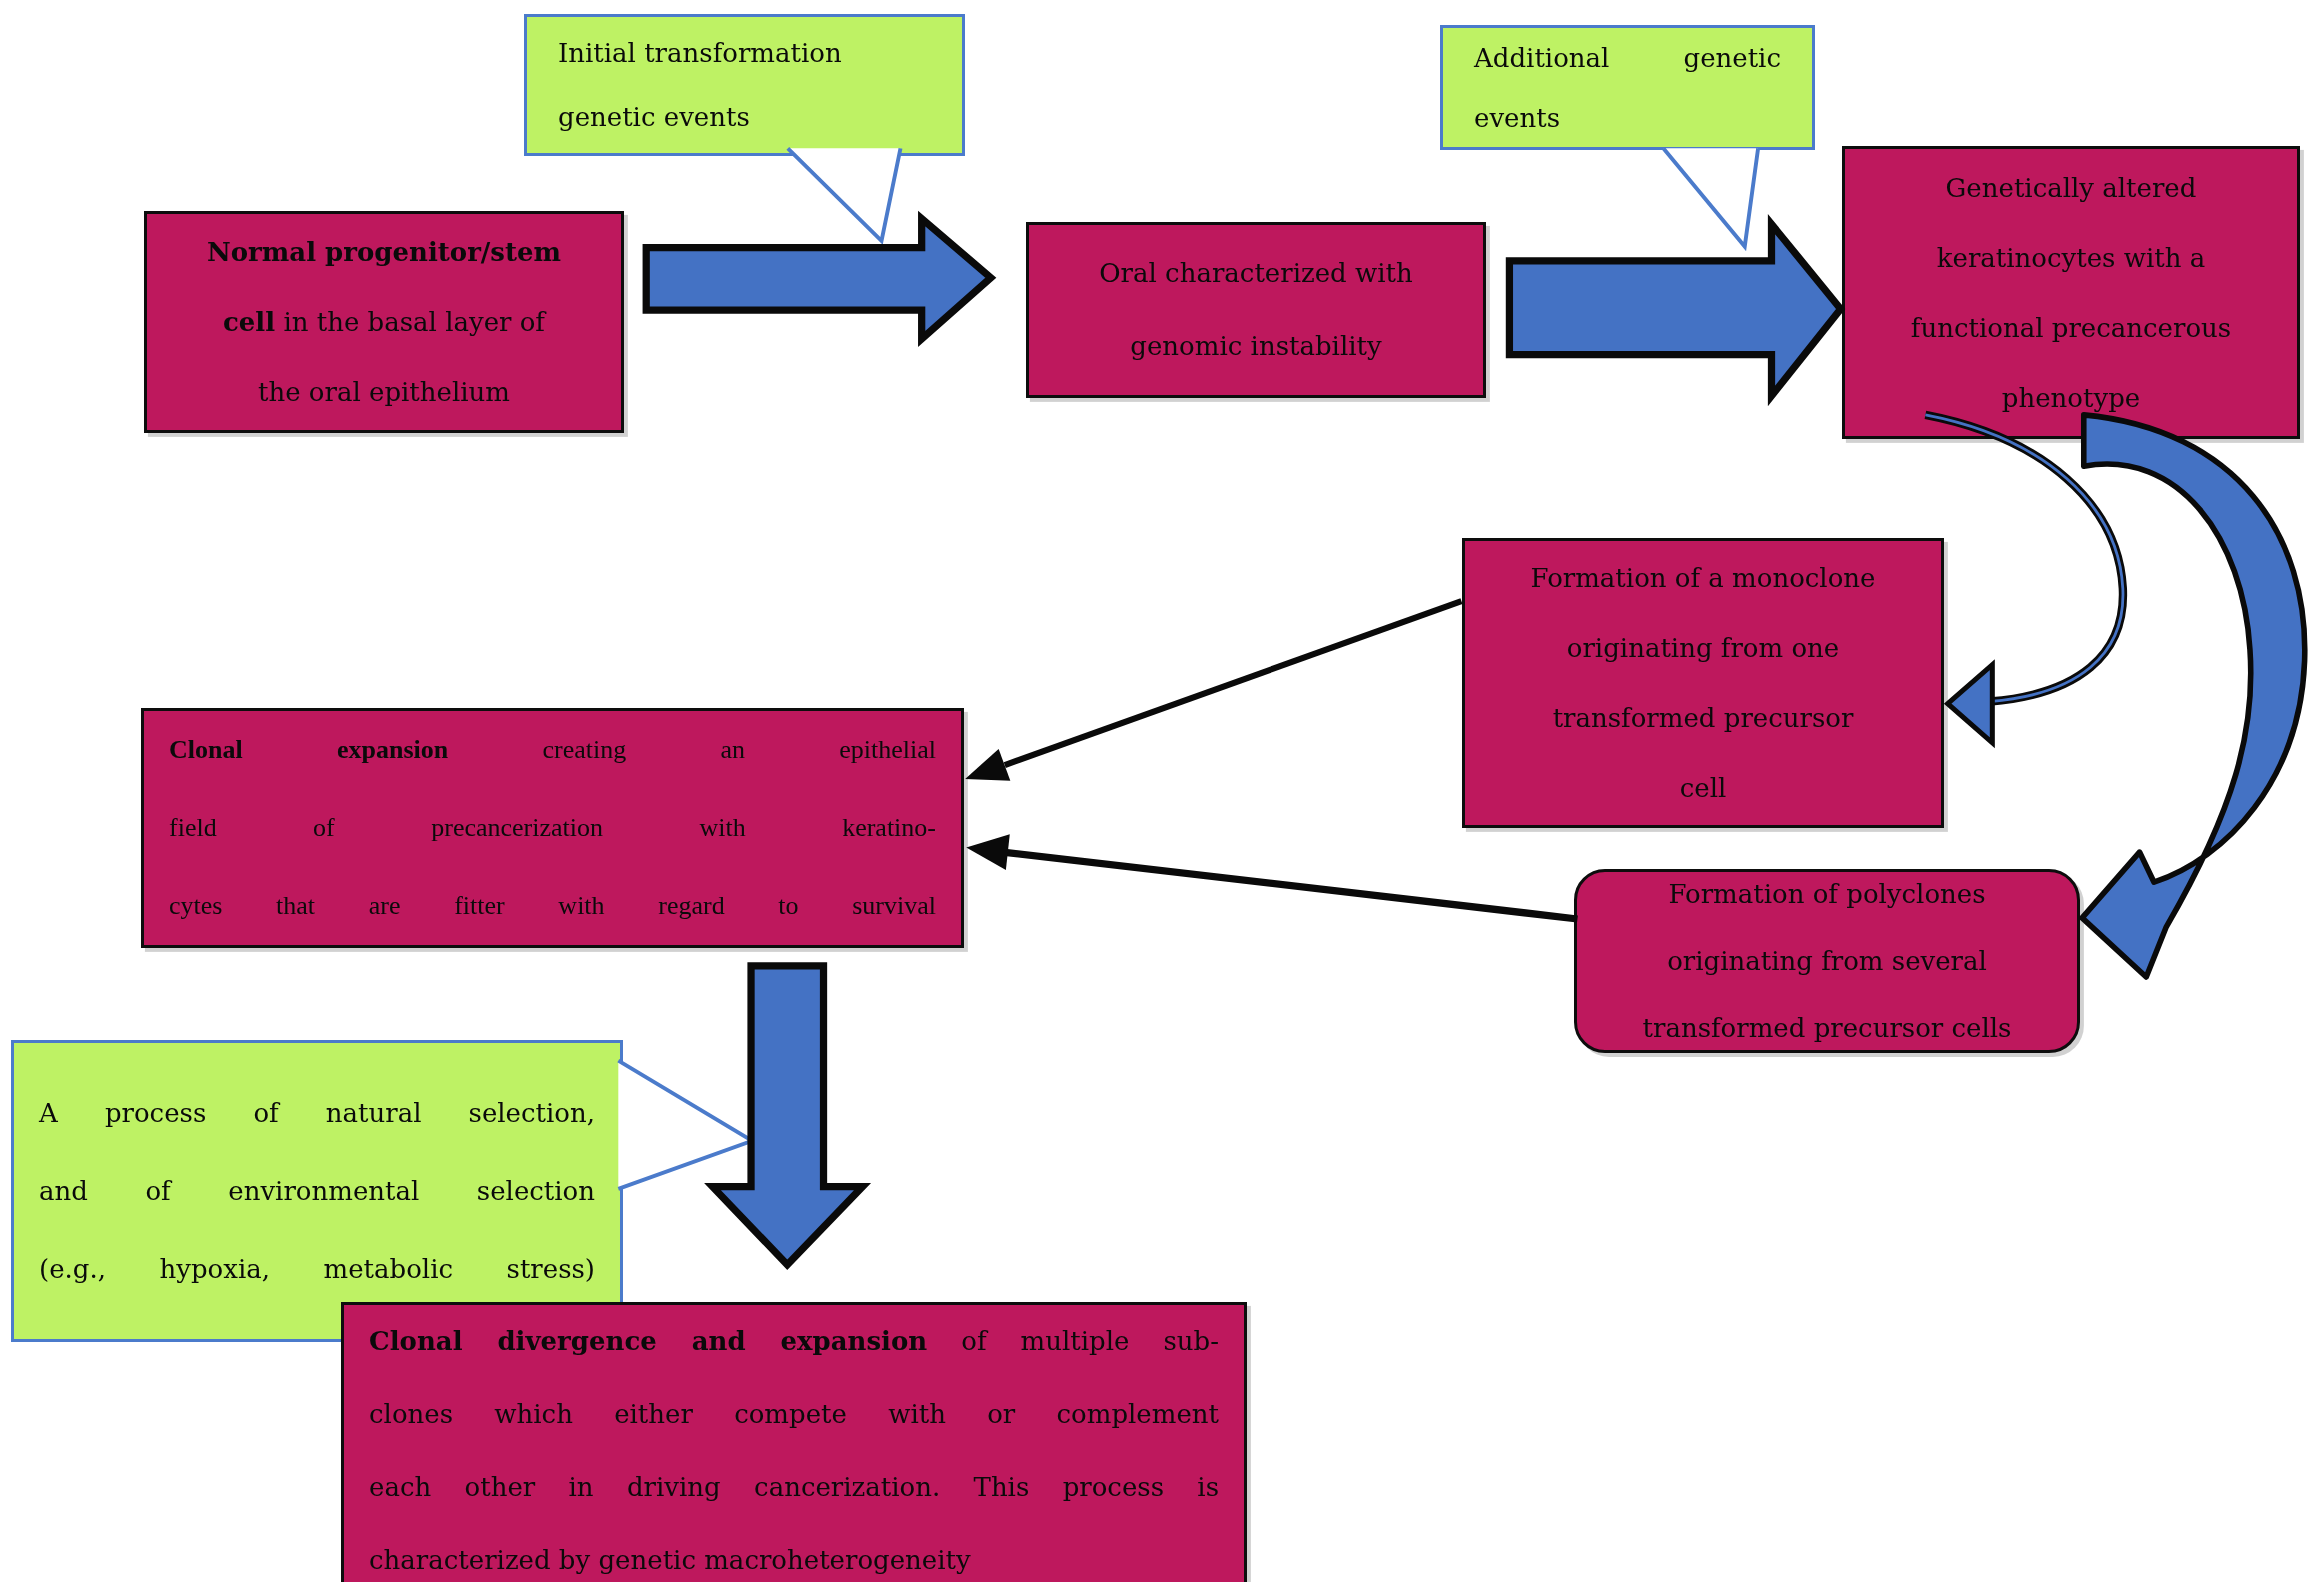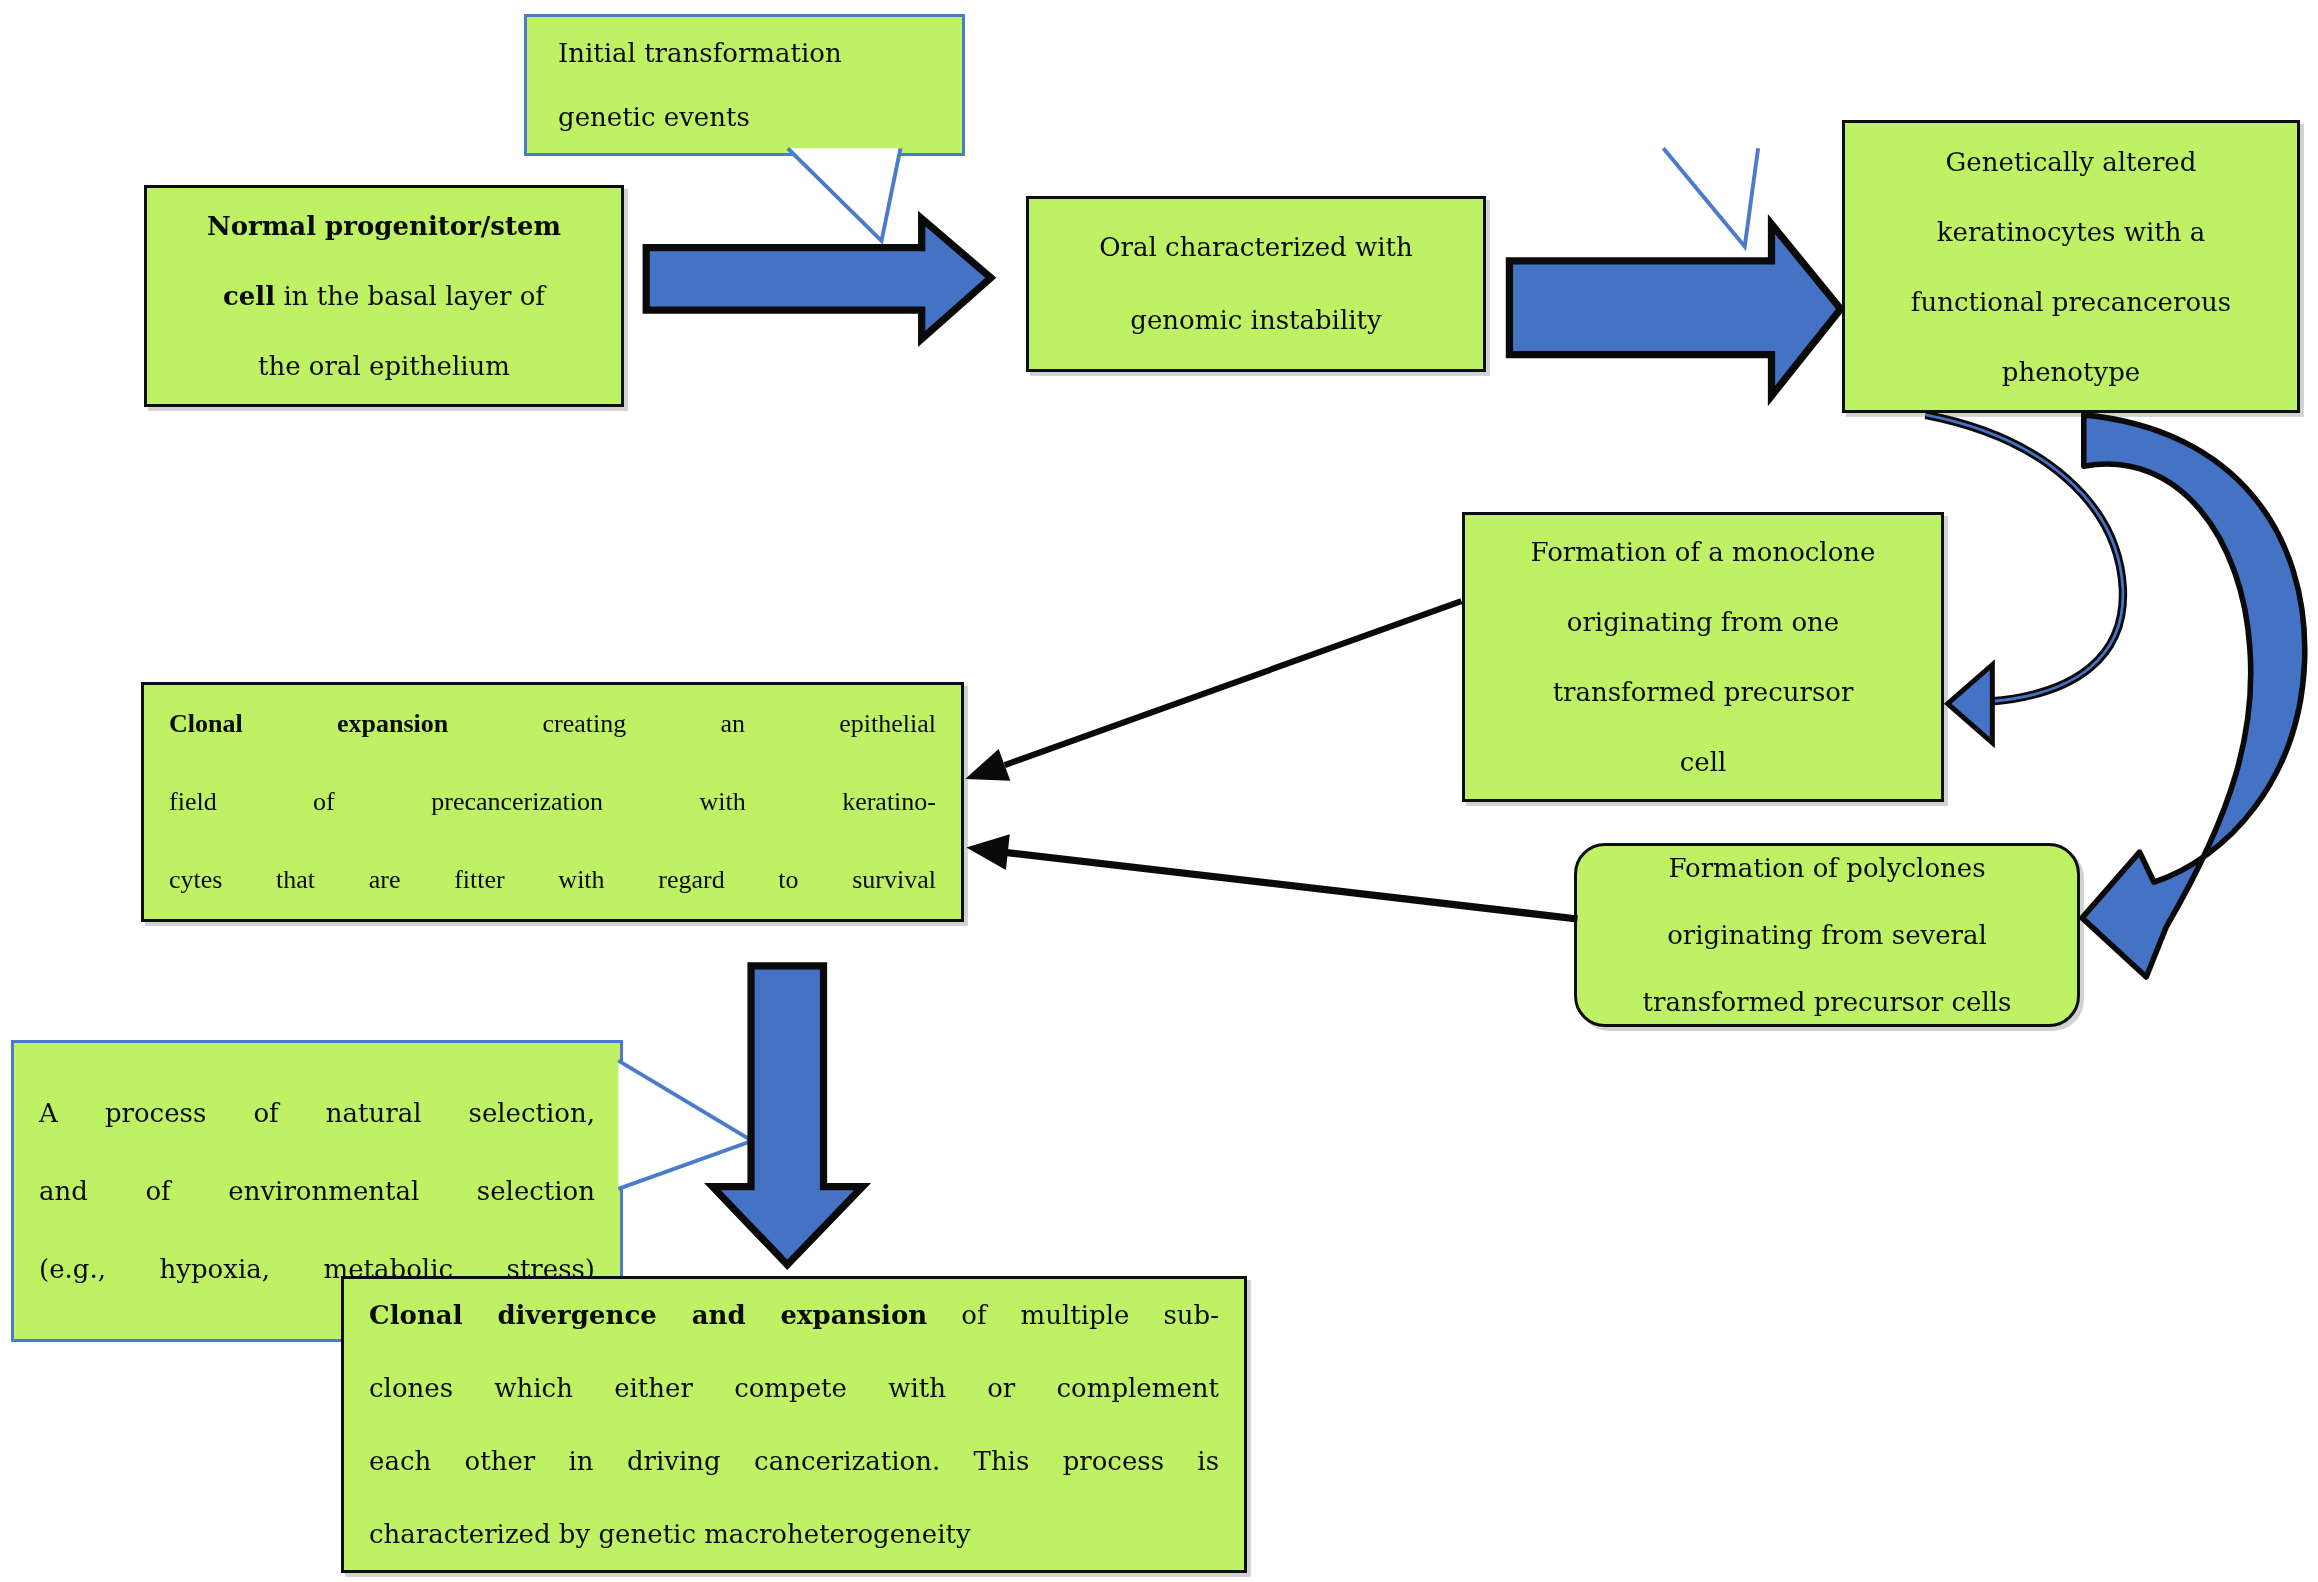--- a/index.html
+++ b/index.html
@@ -1,20 +1,20 @@
 <!DOCTYPE html>
 <html style="font-size:9px"><head>
 <meta charset="utf-8">
 <style>
   html,body{margin:0;padding:0;background:#ffffff;}
   .stage{position:relative;width:2319px;height:1582px;background:#ffffff;overflow:hidden;
          font-family:"DejaVu Serif","Liberation Serif",serif;color:#0a0a0a;font-size:26px;}
-  .bx{position:absolute;box-sizing:border-box;background:#bef264;border:3.9px solid #0d0d0d;
+  .bx{position:absolute;box-sizing:border-box;background:#be185d;border:3.9px solid #0d0d0d;
       display:flex;flex-direction:column;justify-content:center;
-      box-shadow:3.9px 3.9px 0 rgba(0,0,0,0.18);}
+      box-shadow:3.9px 3.9px 0 rgba(0,0,0,0.18);margin-top:26px;}
   .co{position:absolute;box-sizing:border-box;background:#bef264;border:3.9px solid #4b7bcb;
       display:flex;flex-direction:column;justify-content:center;}
   .ln{display:block;white-space:nowrap;}
   .ctr{text-align:center;}
   .left{text-align:left;}
   .just{text-align:justify;text-align-last:justify;white-space:normal;}
   .lh108{line-height:60px}.lh115{line-height:64px}.lh120{line-height:67px}
   .lh126{line-height:70px}.lh130{line-height:73px}.lh140{line-height:78px}
   .pad40{padding-left:22px;padding-right:22px;}
   .pad45{padding-left:25px;padding-right:25px;}
@@ -36,20 +36,24 @@
   <div class="co pad55" style="left:524px;top:14px;width:441px;height:142px;">
     <div class="ln left lh115">Initial transformation</div>
     <div class="ln left lh115">genetic events</div>
   </div>
 
   <div class="bx pad40" style="left:1026px;top:196px;width:460px;height:176px;">
     <div class="ln ctr lh130">Oral characterized with</div>
     <div class="ln ctr lh130">genomic instability</div>
   </div>
 
+  <div class="co pad55" style="left:1440px;top:25px;width:375px;height:125px;">
+    <div class="just lh108">Additional genetic</div>
+    <div class="ln left lh108">events</div>
+  </div>
 
   <div class="bx pad40" style="left:1842px;top:120px;width:458px;height:293px;">
     <div class="ln ctr lh126">Genetically altered</div>
     <div class="ln ctr lh126">keratinocytes with a</div>
     <div class="ln ctr lh126">functional precancerous</div>
     <div class="ln ctr lh126">phenotype</div>
   </div>
 
   <div class="bx pad40" style="left:1462px;top:512px;width:482px;height:290px;">
     <div class="ln ctr lh126">Formation of a monoclone</div>

